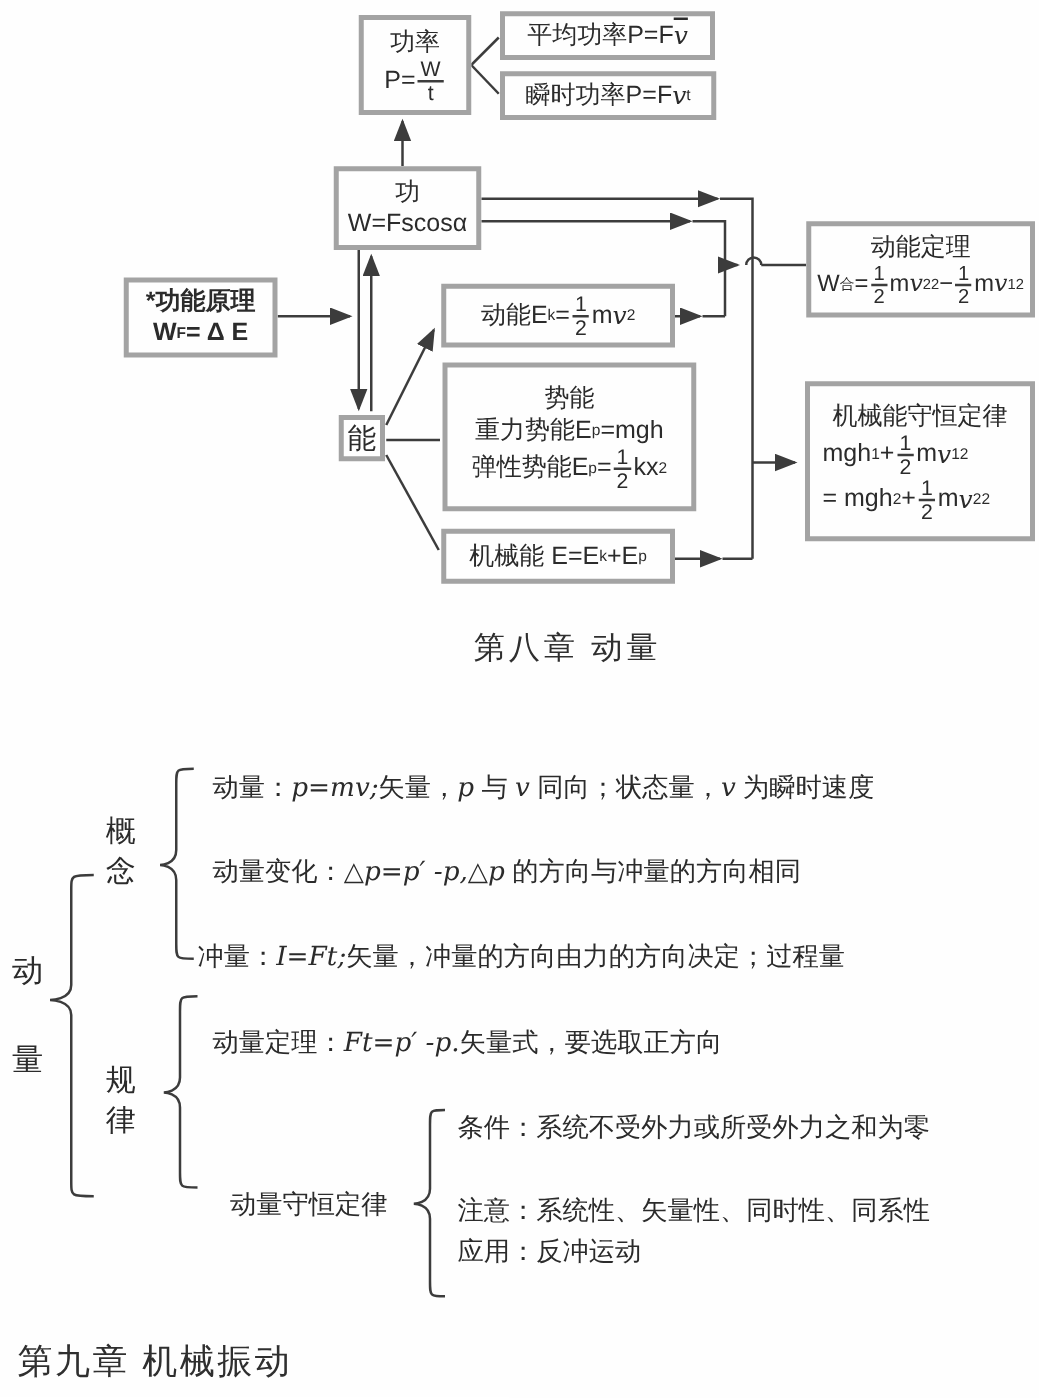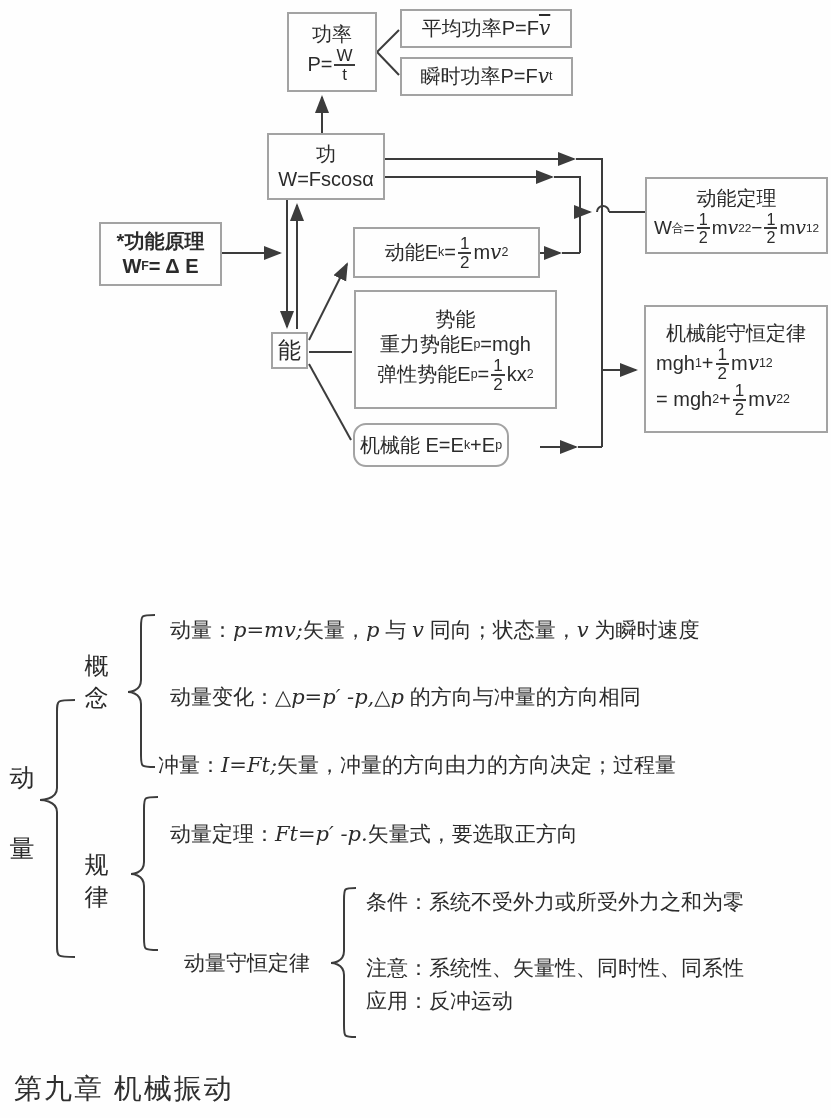--- a/index.html
+++ b/index.html
@@ -2,21 +2,21 @@
 <html><head>
 <meta charset="utf-8">
 <style>
   html,body{margin:0;padding:0;background:#fff;}
   .canvas{
     position:relative;width:831px;height:1118px;background:#fefefe;
     font-family:"Liberation Sans","DejaVu Sans",sans-serif;color:#2b2b2b;overflow:hidden;
   }
   svg.overlay{position:absolute;left:0;top:0;width:831px;height:1118px;}
   .box{
-    position:absolute;border:2px solid #a3a3a3;background:#fefefe;
+    position:absolute;border:4px solid #a3a3a3;background:#fefefe;
     display:flex;flex-direction:column;justify-content:center;align-items:center;
     font-size:20px;line-height:1.25;text-align:center;box-sizing:border-box;
   }
   .box .bl{display:flex;align-items:center;justify-content:center;white-space:nowrap;}
   .box.align-left .bl{justify-content:flex-start;width:100%;padding-left:10px;box-sizing:border-box;}
   .i{font-style:italic;font-family:"DejaVu Serif",serif;}
   .ov{font-style:italic;font-family:"DejaVu Serif",serif;text-decoration:overline;}
   .sub{font-size:0.62em;vertical-align:-0.28em;line-height:1;}
   .sup{font-size:0.62em;vertical-align:0.5em;line-height:1;}
   .frac{display:inline-flex;flex-direction:column;align-items:center;vertical-align:-0.5em;
@@ -168,21 +168,21 @@
         <span>=</span>
         <span class="frac">
           <span class="fn">1</span>
           <span class="fd">2</span>
         </span>
         <span>kx</span>
         <span class="sup">2</span>
       </div>
   </div>
 
-  <div class="box" style="left:353px;top:423px;width:156px;height:44px;border-radius:13px;">
+  <div class="box" style="left:353px;top:423px;width:187px;height:44px;">
     <div class="bl">
         <span>机械能 E=E</span>
         <span class="sub">k</span>
         <span>+E</span>
         <span class="sub">p</span>
       </div>
   </div>
 
   <div class="box" style="left:645px;top:177px;width:183px;height:77px;">
     <div class="bl">
@@ -237,20 +237,21 @@
           <span class="fn">1</span>
           <span class="fd">2</span>
         </span>
         <span>m</span>
         <span class="i">v</span>
         <span class="sub">2</span>
         <span class="sup">2</span>
       </div>
   </div>
 
+  <div class="heading h8">第八章  动量</div>
   <div class="heading h9">第九章  机械振动</div>
 
   <div class="vlabel v-root">动量</div>
   <div class="vlabel v-branch1">概念</div>
   <div class="vlabel v-branch2">规律</div>
 
   <div class="mline" style="left:170px;top:616px;"><span>动量：</span><span class="i">p=mv;</span><span>矢量，</span><span class="i">p</span><span> 与 </span><span class="i">v</span><span> 同向；状态量，</span><span class="i">v</span><span> 为瞬时速度</span></div>
   <div class="mline" style="left:170px;top:683px;"><span>动量变化：</span><span>△</span><span class="i">p=p′ -p,</span><span>△</span><span class="i">p</span><span> 的方向与冲量的方向相同</span></div>
   <div class="mline" style="left:158px;top:751px;"><span>冲量：</span><span class="i">I=Ft;</span><span>矢量，冲量的方向由力的方向决定；过程量</span></div>
   <div class="mline" style="left:170px;top:820px;"><span>动量定理：</span><span class="i">Ft=p′ -p.</span><span>矢量式，要选取正方向</span></div>

